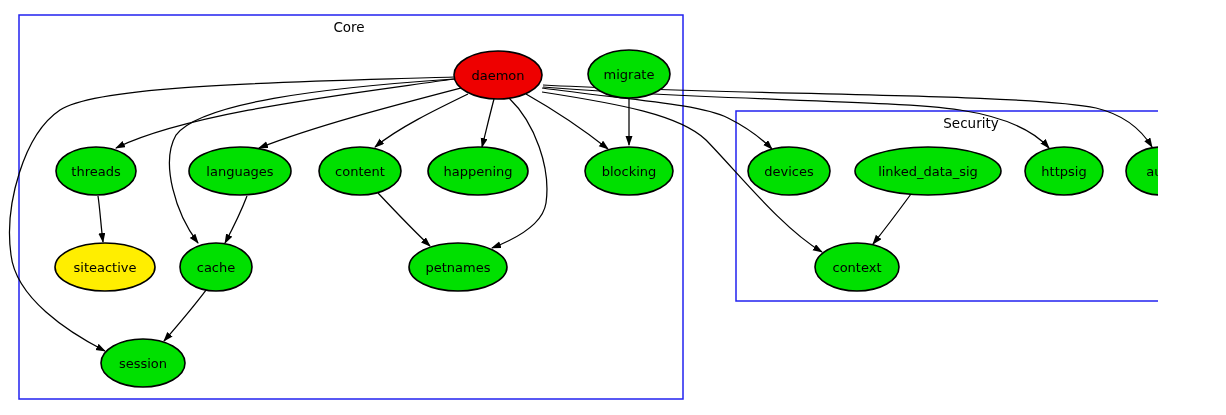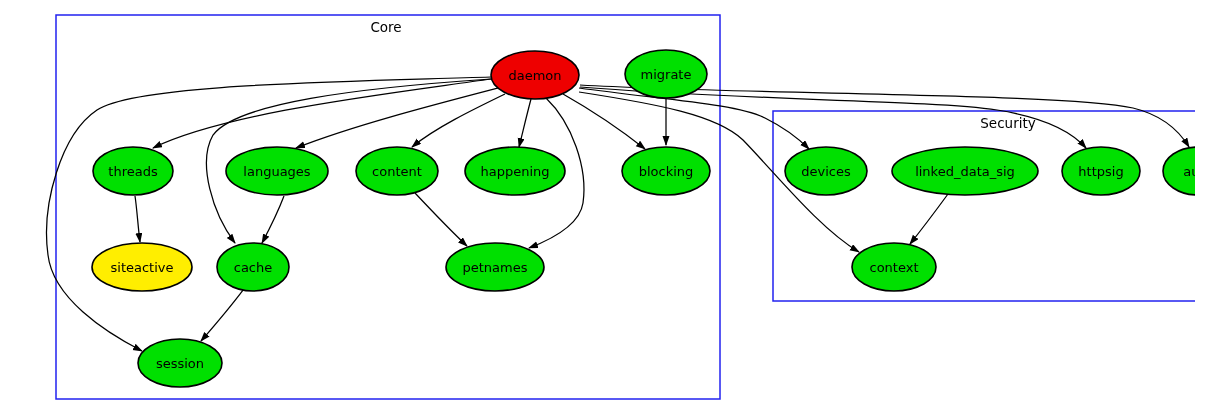--- a/index.html
+++ b/index.html
@@ -7,21 +7,20 @@
     padding: 0;
     background: #ffffff;
     font-family: "DejaVu Sans", "Liberation Sans", sans-serif;
   }
   .stage {
     position: relative;
     width: 1158px;
     height: 415px;
     background: #ffffff;
     overflow: hidden;
-    padding-left: 37px;
   }
   svg { display: block; }
   .cluster-border { fill: none; }
   .cluster-label {
     font-family: "DejaVu Sans", "Liberation Sans", sans-serif;
     font-size: 13.5px;
     fill: #000000;
     text-anchor: middle;
   }
   .node-ellipse { stroke: #000000; stroke-width: 1.6; }

